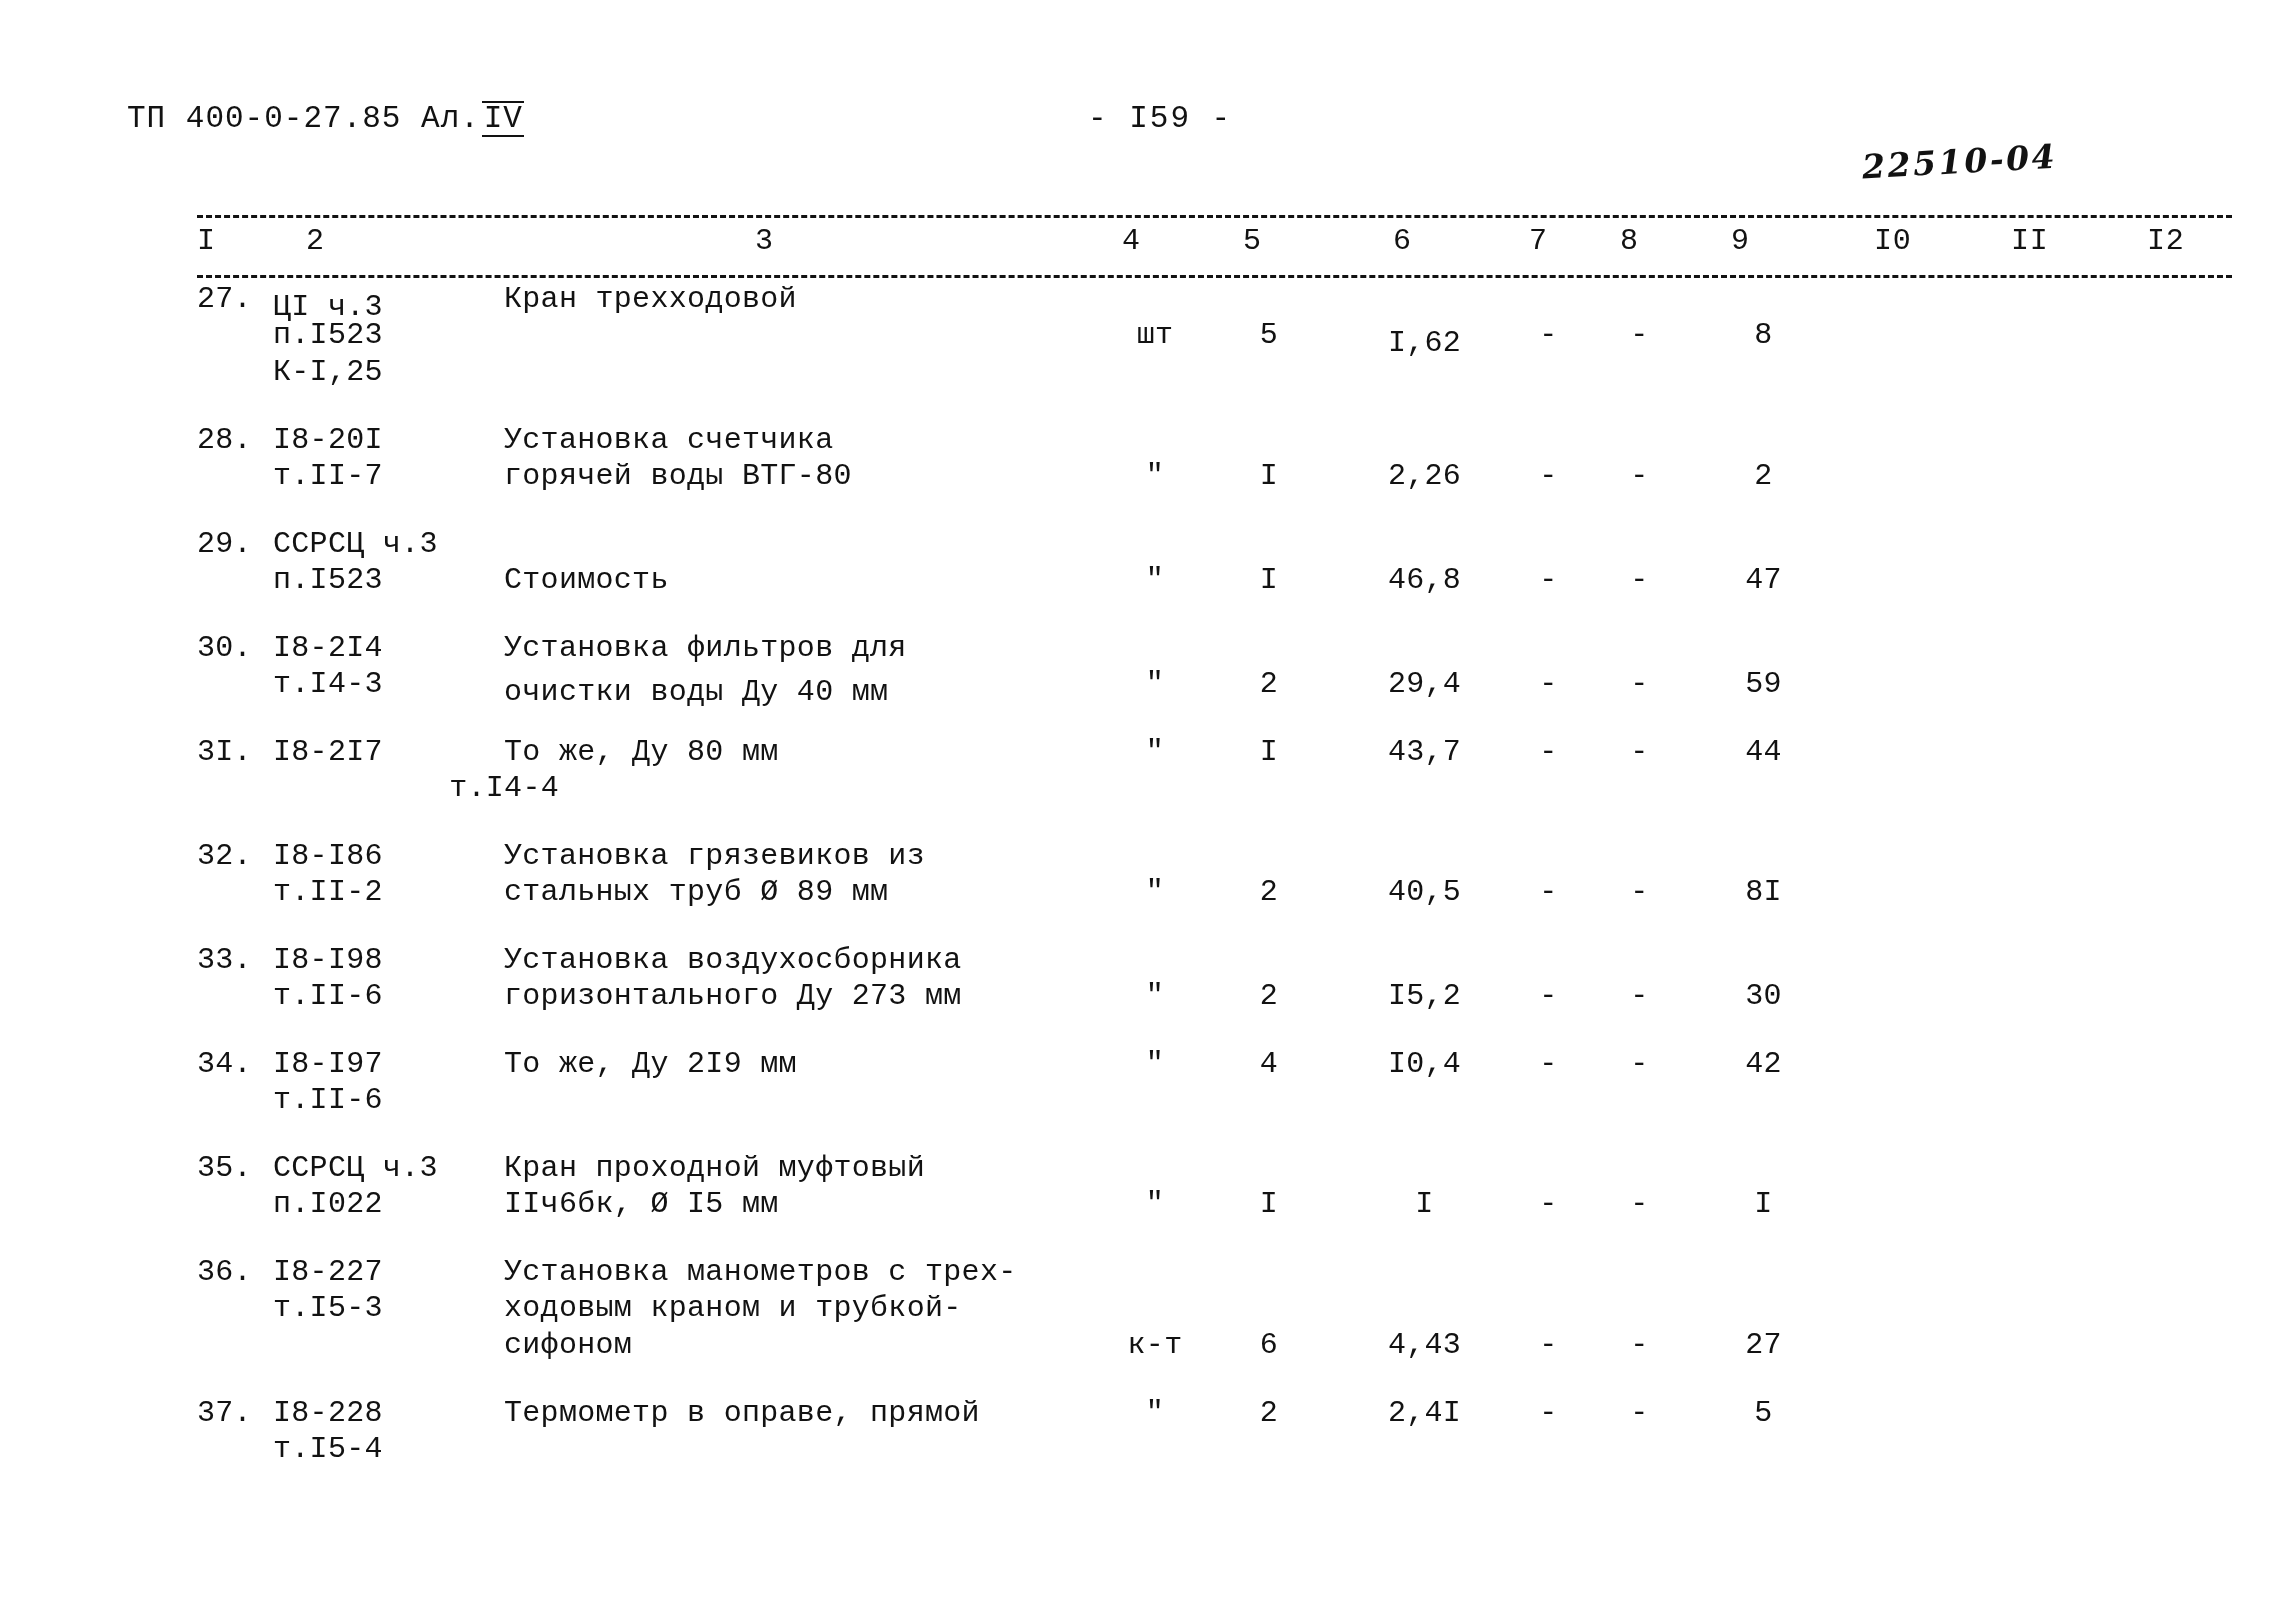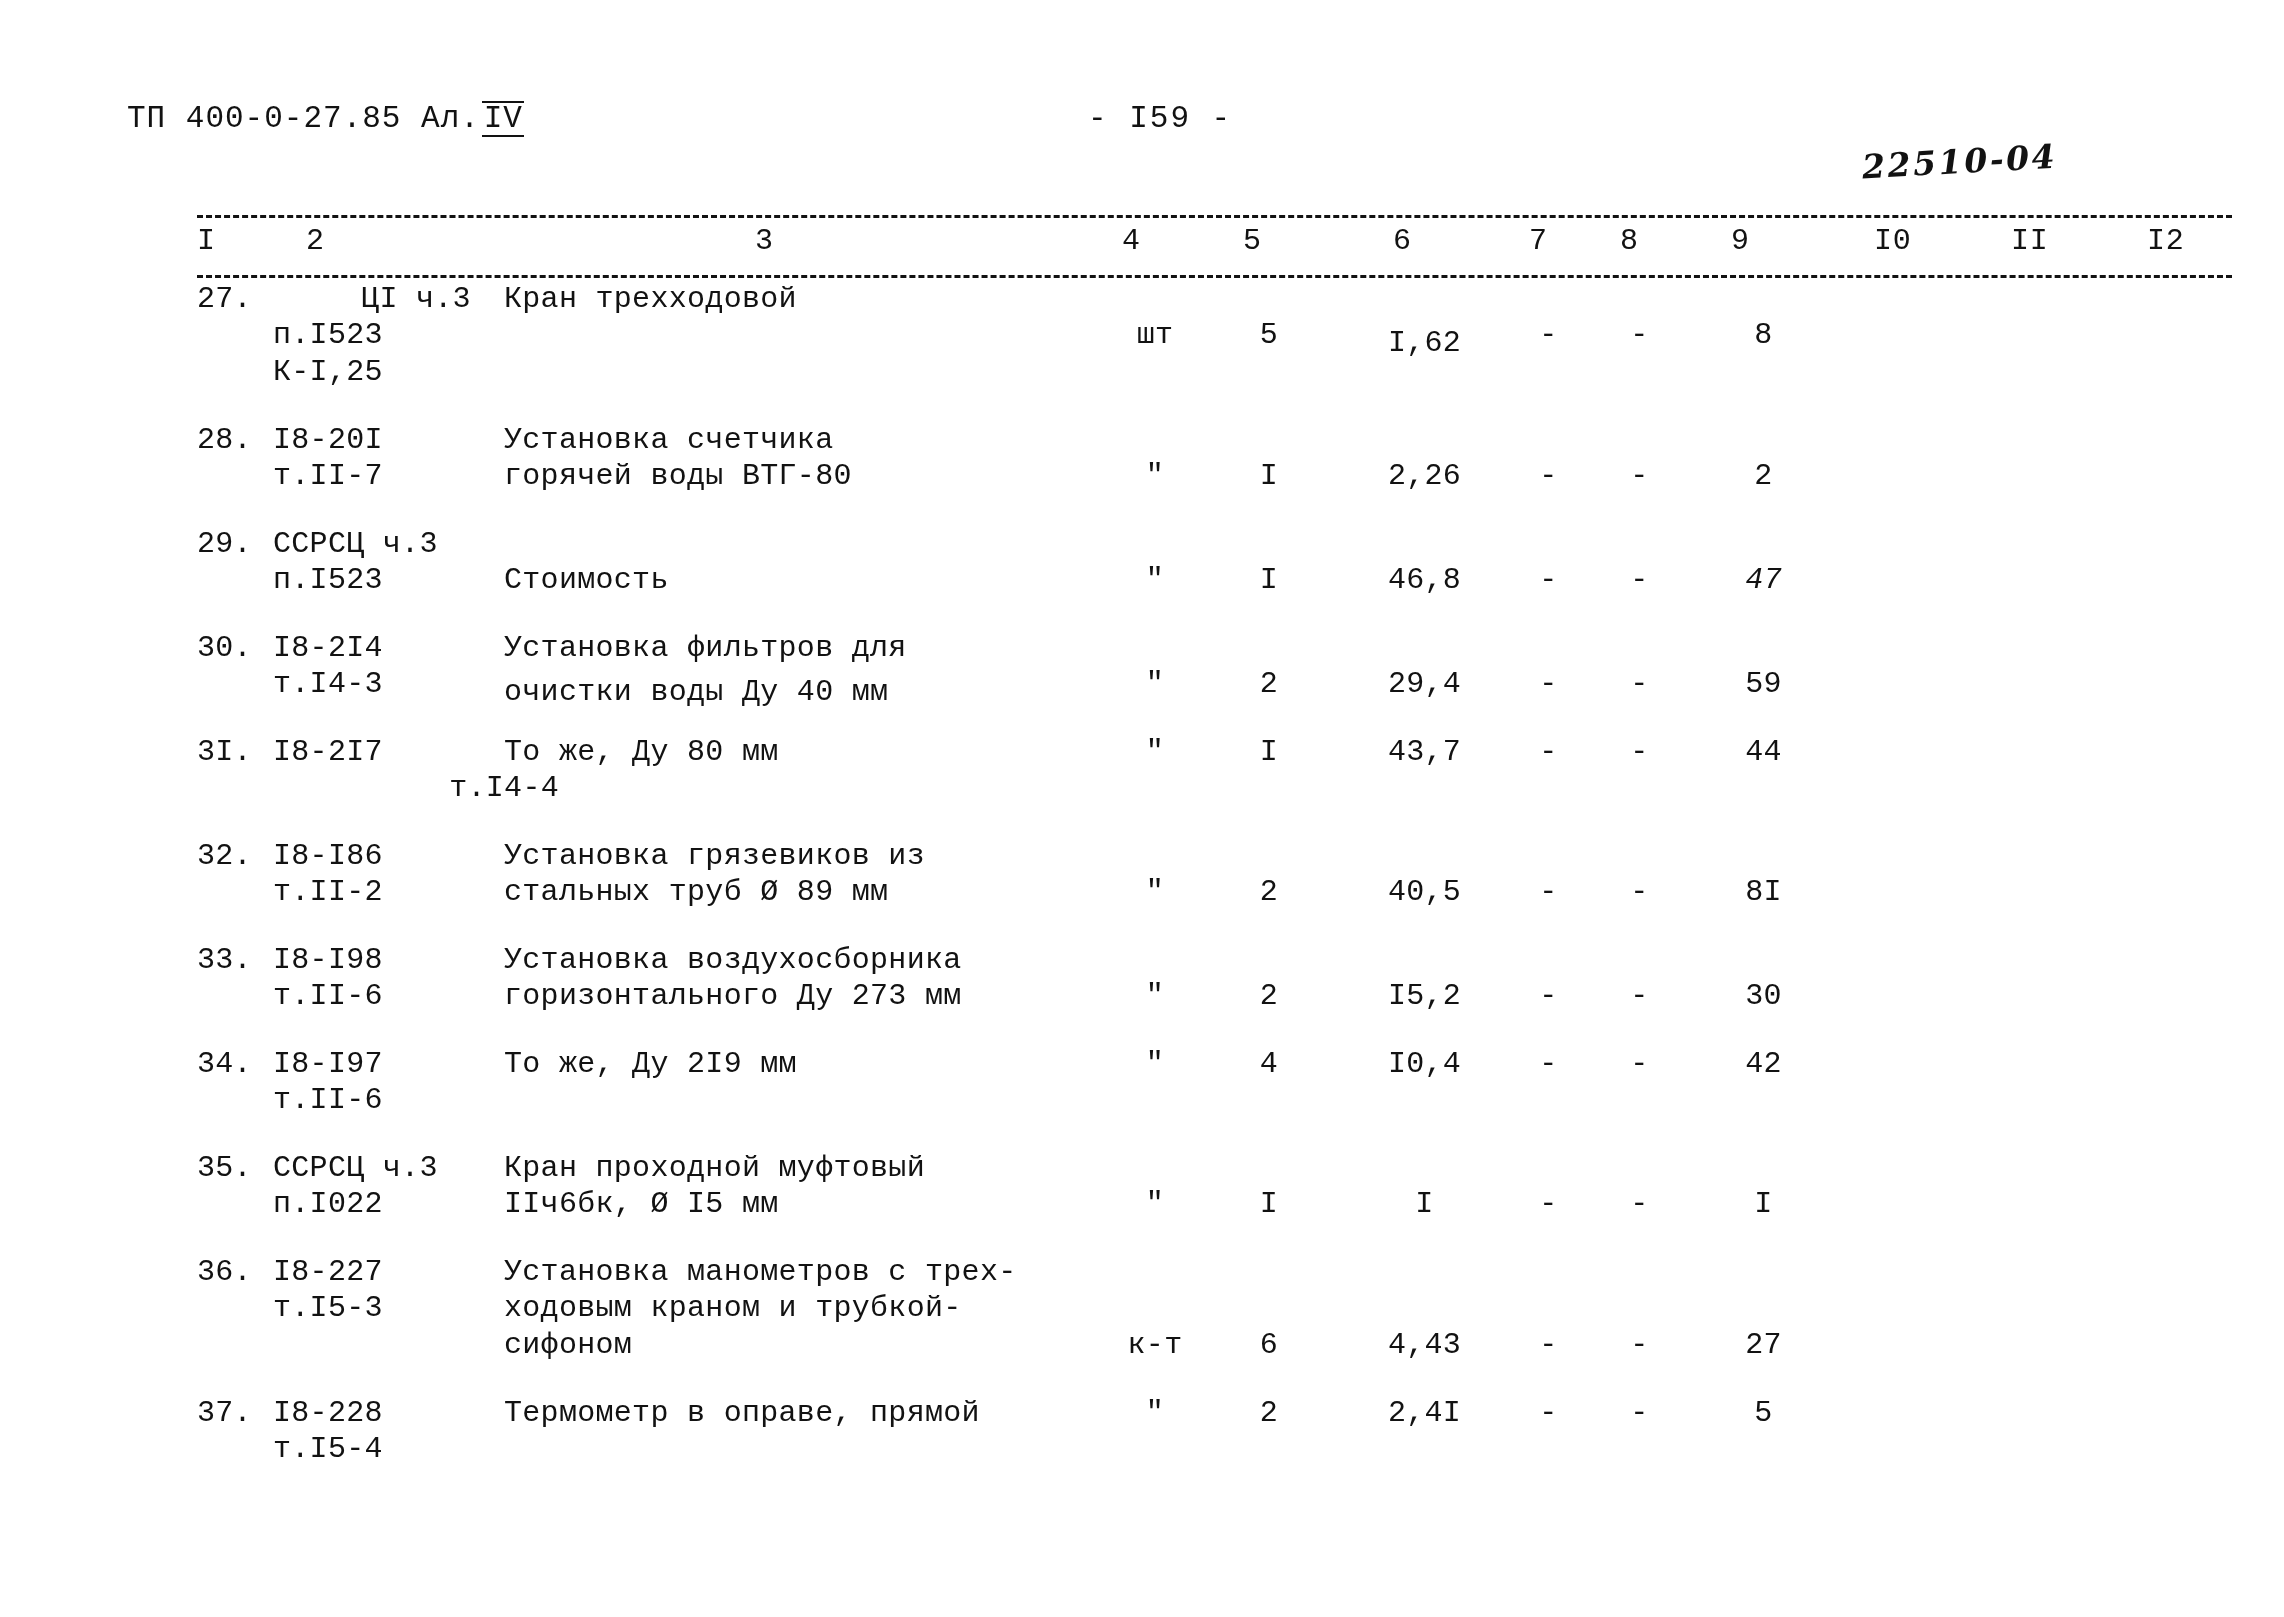--- a/index.html
+++ b/index.html
@@ -139,21 +139,21 @@
       <div class="colhead" style="left: 1620px;">8</div>
       <div class="colhead" style="left: 1731px;">9</div>
       <div class="colhead" style="left: 1874px;">I0</div>
       <div class="colhead" style="left: 2011px;">II</div>
       <div class="colhead" style="left: 2147px;">I2</div>
     </div>
 
   <div class="tbody" id="tbody">
       <div class="row" style="height: 141px;">
         <div class="cell c-no" style="top: 0px;">27.</div>
-        <div class="cell c-code" style="top: 0px; text-align: center;">ЦI ч.3</div>
+        <div class="cell c-code" style="top: 8px;">ЦI ч.3</div>
         <div class="cell c-code" style="top: 36px;">п.I523</div>
         <div class="cell c-code" style="top: 73px;">К-I,25</div>
         <div class="cell c-name" style="top: 0px;">Кран трехходовой</div>
         <div class="cell c-unit" style="top: 36px;">шт</div>
         <div class="cell c-qty" style="top: 36px;">5</div>
         <div class="cell c-val" style="top: 44px;">I,62</div>
         <div class="cell c-7" style="top: 36px;">-</div>
         <div class="cell c-8" style="top: 36px;">-</div>
         <div class="cell c-9" style="top: 36px;">8</div>
       </div>
@@ -173,21 +173,21 @@
       <div class="row" style="height: 104px;">
         <div class="cell c-no" style="top: 0px;">29.</div>
         <div class="cell c-code" style="top: 0px;">ССРСЦ ч.3</div>
         <div class="cell c-code" style="top: 36px;">п.I523</div>
         <div class="cell c-name" style="top: 36px;">Стоимость</div>
         <div class="cell c-unit" style="top: 36px;">"</div>
         <div class="cell c-qty" style="top: 36px;">I</div>
         <div class="cell c-val" style="top: 36px;">46,8</div>
         <div class="cell c-7" style="top: 36px;">-</div>
         <div class="cell c-8" style="top: 36px;">-</div>
-        <div class="cell c-9" style="top: 36px; font-style: italic;">47</div>
+        <div class="cell c-9" style="top: 36px;">47</div>
       </div>
       <div class="row" style="height: 104px;">
         <div class="cell c-no" style="top: 0px;">30.</div>
         <div class="cell c-code" style="top: 0px;">I8-2I4</div>
         <div class="cell c-code" style="top: 36px;">т.I4-3</div>
         <div class="cell c-name" style="top: 0px;">Установка фильтров для</div>
         <div class="cell c-name" style="top: 36px; margin-top: 8px;">очистки воды Ду 40 мм</div>
         <div class="cell c-unit" style="top: 36px;">"</div>
         <div class="cell c-qty" style="top: 36px;">2</div>
         <div class="cell c-val" style="top: 36px;">29,4</div>

